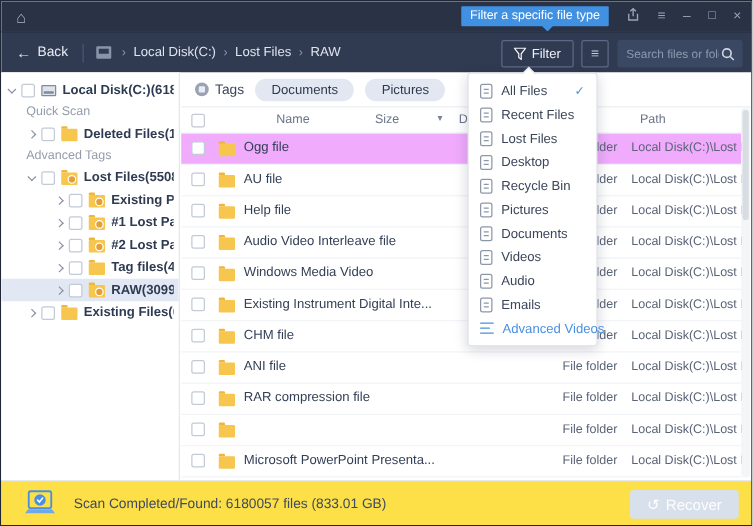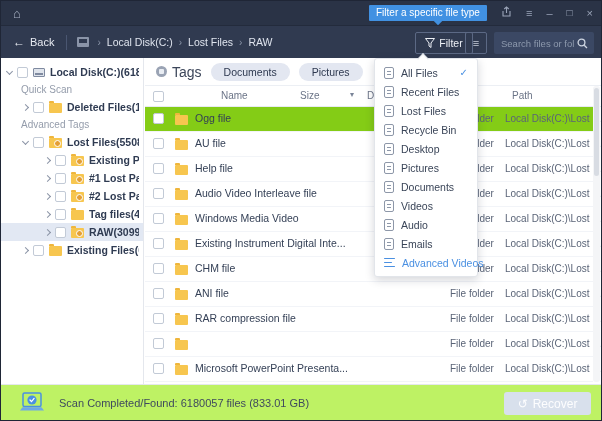--- a/index.html
+++ b/index.html
@@ -18,21 +18,21 @@
 
   
   .navbar { position:absolute; top:24px; left:0; right:0; height:33px; background:#303a50; border-top:1px solid #232b3c; display:flex; align-items:center; }
   .back { display:flex; align-items:center; gap:5px; color:#e8ebf2; font-size:11px; margin-left:12px; }
   .back .arrow { font-size:12px; }
   .nav-div { width:1px; height:15px; background:#4a5671; margin:0 10px 0 12px; }
   .drive-ic { width:12px; height:10px; background:#8a94a8; border-radius:1px; position:relative; }
   .drive-ic::after { content:""; position:absolute; left:2px; top:2px; width:8px; height:4px; background:#303a50; }
   .crumbs { display:flex; align-items:center; gap:6px; margin-left:8px; color:#dfe4ee; font-size:10.5px; }
   .crumb-sep { color:#8a94a8; font-size:10px; }
-  .filter-btn { position:absolute; left:414px; top:6px; width:58px; height:22px; border:1px solid #5c6985; border-radius:2px; display:flex; align-items:center; justify-content:center; gap:4px; color:#eef1f7; font-size:10.5px; }
+  .filter-btn { position:absolute; left:400px; top:6px; width:58px; height:22px; border:1px solid #5c6985; border-radius:2px; display:flex; align-items:center; justify-content:center; gap:4px; color:#eef1f7; font-size:10.5px; }
   .view-btn { position:absolute; left:464px; top:6px; width:22px; height:22px; border:1px solid #5c6985; border-radius:2px; display:flex; align-items:center; justify-content:center; color:#c8cfdc; font-size:11px; }
   .searchbox { position:absolute; left:493px; top:6px; width:100px; height:22px; background:#3b4864; border-radius:2px; display:flex; align-items:center; }
   .searchbox input { flex:1; min-width:0; background:transparent; border:none; outline:none; color:#cfd6e2; font-size:9.5px; padding:0 2px 0 7px; font-family:"Liberation Sans", sans-serif; }
   .searchbox input::placeholder { color:#8d99ad; }
   .searchbox svg { margin-right:6px; flex:none; }
 
   
   .content { position:absolute; top:57px; left:0; right:0; bottom:36px; background:#fff; }
   .sidebar { position:absolute; left:0; top:0; bottom:0; width:143px; border-right:1px solid #e4e7ed; padding-top:5px; overflow:hidden; background:#fff; }
   .main { position:absolute; left:144px; top:0; right:0; bottom:0; }
@@ -50,32 +50,32 @@
   .folder::before { content:""; position:absolute; top:-2px; left:0; width:5px; height:2px; background:#efb63c; border-radius:1px 1px 0 0; }
   .folder.badged::after { content:""; position:absolute; right:1px; bottom:1px; width:5px; height:5px; border-radius:50%; background:#e49f35; border:1px solid #fff; }
   .hdd { width:12px; height:9px; border:1px solid #7f8aa0; border-radius:1px; position:relative; flex:none; background:#dfe4ec; }
   .hdd::after { content:""; position:absolute; left:1px; bottom:1px; width:8px; height:1.5px; background:#7f8aa0; }
   .tlabel { font-weight:bold; font-size:10.5px; color:#2f3b52; white-space:nowrap; overflow:hidden; }
 
   
   .chipsrow { position:absolute; left:0; right:0; top:0; height:27px; display:flex; align-items:center; gap:9px; padding-left:11px; }
   .tags-ic { width:11px; height:11px; border-radius:50%; background:#9aa3b4; position:relative; flex:none; }
   .tags-ic::after { content:""; position:absolute; left:3px; top:3px; width:5px; height:5px; background:#e9edf3; border-radius:1px; }
-  .tags-label { font-size:14px; color:#3c465a; margin-left:-4px; }
+  .tags-label { font-size:11px; color:#3c465a; margin-left:-4px; }
   .chip { background:#e3e7f1; border-radius:10px; padding:3px 13px; font-size:10.5px; color:#2e3950; }
 
   
   .thead { position:absolute; left:0; right:0; top:27px; height:22px; border-top:1px solid #eceff4; border-bottom:1px solid #e8ebf1; color:#6b7487; font-size:10px; }
   .thead .cb { position:absolute; left:8px; top:5px; }
   .th { position:absolute; top:4px; white-space:nowrap; }
   .th-name { left:36px;margin-left:40px; } .th-size { left:155px; } .th-date { left:222px; } .th-type { left:305px; } .th-path { left:367px; }
   .sort-ic { position:absolute; left:205px; top:4px; color:#7a8498; font-size:8px; }
   .rows { position:absolute; left:0; right:8px; top:49px; bottom:0; }
   .row { position:relative; height:25px; border-bottom:1px solid #f2f4f8; }
-  .row.sel { background:#84cc16; }
+  .row.sel { background:#f0abfc; }
   .row .cb { position:absolute; left:8px; top:6px; }
   .row .folder { position:absolute; left:30px; top:7px; }
   .row .rname { position:absolute; left:50px; top:5px; font-size:10.5px; color:#333f55; white-space:nowrap; }
   .row .rtype { position:absolute; left:305px; top:6px; font-size:10px; color:#5a6477; white-space:nowrap; }
   .row .rpath { position:absolute; left:360px; top:6px; font-size:10px; color:#5a6477; white-space:nowrap; }
   .vscroll { position:absolute; right:1px; top:28px; bottom:2px; width:7px; background:#f4f5f7; border-radius:3px; }
   .vscroll .thumb { position:absolute; top:2px; left:1px; width:5px; height:88px; background:#d8dce3; border-radius:3px; }
 
   
   .dropdown { position:absolute; left:373px; top:57px; width:104px; background:#fff; border:1px solid #e2e5ea; border-radius:3px; box-shadow:0 3px 10px rgba(20,30,50,0.18); padding:4px 0; z-index:20; }
@@ -84,21 +84,21 @@
   .mi-ic { width:10px; height:12px; border:1px solid #8d97a8; border-radius:2px; flex:none; position:relative; }
   .mi-ic::after { content:""; position:absolute; left:2px; top:3px; width:4px; height:1px; background:#8d97a8; box-shadow:0 3px 0 #8d97a8; }
   .mi-label { font-size:10.5px; color:#3a4558; white-space:nowrap; }
   .mi .check { position:absolute; right:9px; color:#4a90e2; font-size:10px; }
   .mi.adv .mi-label { color:#4a90e2; }
   .adv-ic { width:11px; display:flex; flex-direction:column; gap:2.5px; flex:none; }
   .adv-ic i { display:block; height:1.6px; background:#4a90e2; border-radius:1px; }
   .adv-ic i:nth-child(1){ width:11px; } .adv-ic i:nth-child(2){ width:8px; } .adv-ic i:nth-child(3){ width:11px; }
 
   
-  .footer { position:absolute; left:0; right:0; bottom:0; height:36px; background:#bef264; border-top:1px solid #e5e8ed; display:flex; align-items:center; }
+  .footer { position:absolute; left:0; right:0; bottom:0; height:36px; background:#fde047; border-top:1px solid #e5e8ed; display:flex; align-items:center; }
   .footer svg { margin-left:18px; flex:none; }
   .status { margin-left:14px; font-size:11px; color:#3f4a5e; }
   .recover-btn { position:absolute; right:10px; top:7px; width:87px; height:23px; background:#d8e0ec; border-radius:3px; display:flex; align-items:center; justify-content:center; gap:5px; color:#fdfdfe; font-size:12px; }
   .recover-btn .ric { font-size:12px; }
 </style>
 </head>
 <body>
 
 <div id="app">
 
@@ -325,25 +325,25 @@
     <div class="mi">
       <span class="mi-ic"></span>
       <span class="mi-label">Recent Files</span>
     </div>
     <div class="mi">
       <span class="mi-ic"></span>
       <span class="mi-label">Lost Files</span>
     </div>
     <div class="mi">
       <span class="mi-ic"></span>
+      <span class="mi-label">Desktop</span>
+    </div>
+    <div class="mi">
+      <span class="mi-ic"></span>
       <span class="mi-label">Recycle Bin</span>
-    </div>
-    <div class="mi">
-      <span class="mi-ic"></span>
-      <span class="mi-label">Desktop</span>
     </div>
     <div class="mi">
       <span class="mi-ic"></span>
       <span class="mi-label">Pictures</span>
     </div>
     <div class="mi">
       <span class="mi-ic"></span>
       <span class="mi-label">Documents</span>
     </div>
     <div class="mi">

